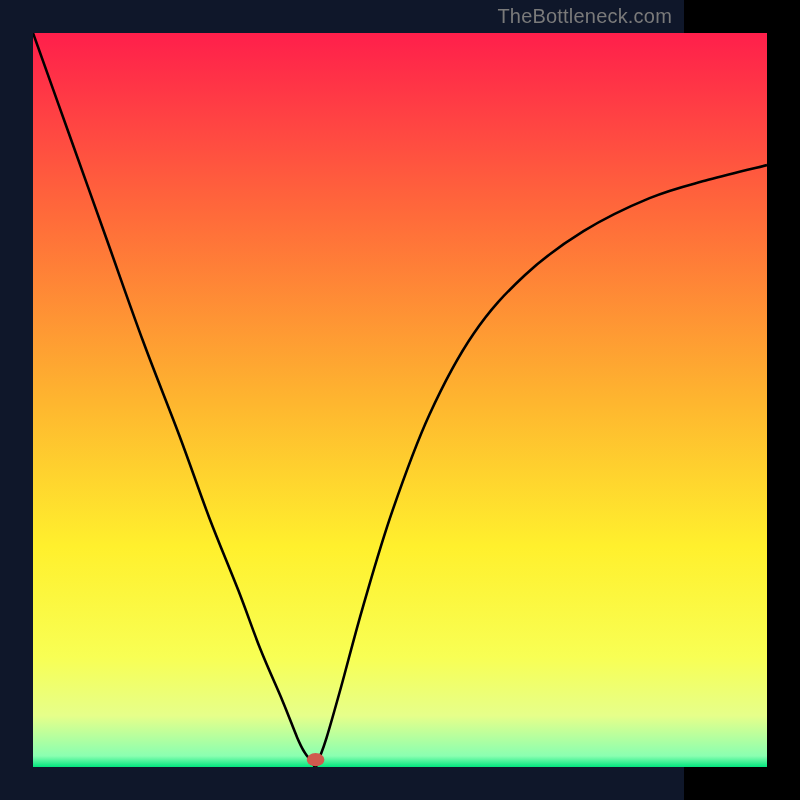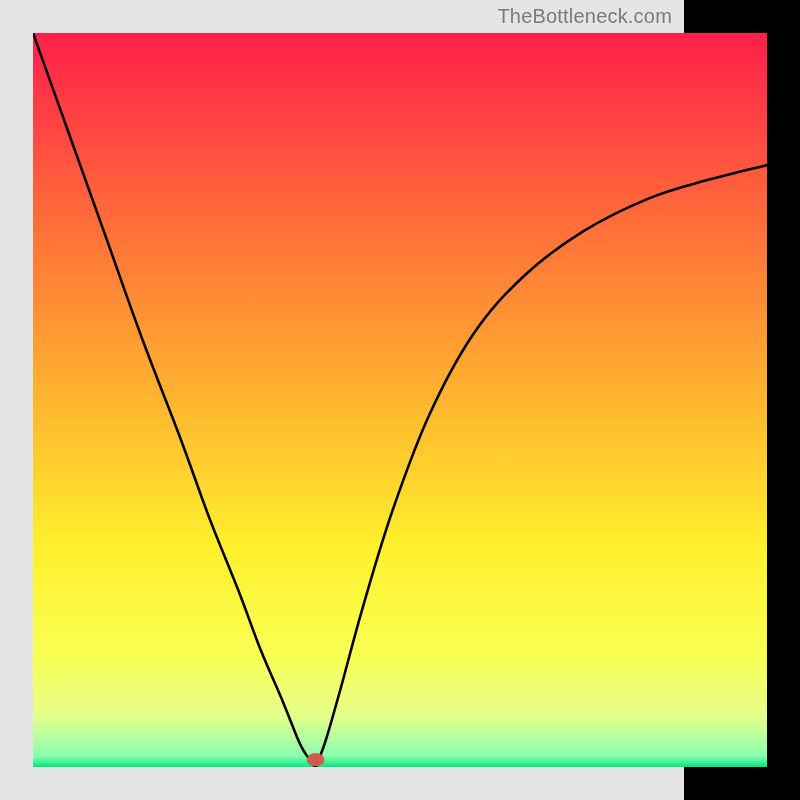--- a/index.html
+++ b/index.html
@@ -7,21 +7,21 @@
     width: 800px;
     height: 800px;
     overflow: hidden;
     background: #000;
     font-family: Arial, Helvetica, sans-serif;
   }
   .frame {
     position: relative;
     width: 684px;
     height: 800px;
-    background: #e5e5e5;
+    background: #0f172a;
   }
   .attribution {
     position: absolute;
     top: 5px;
     right: 12px;
     color: #7a7a7a;
     font-size: 20px;
     font-weight: 500;
     letter-spacing: 0.2px;
   }

